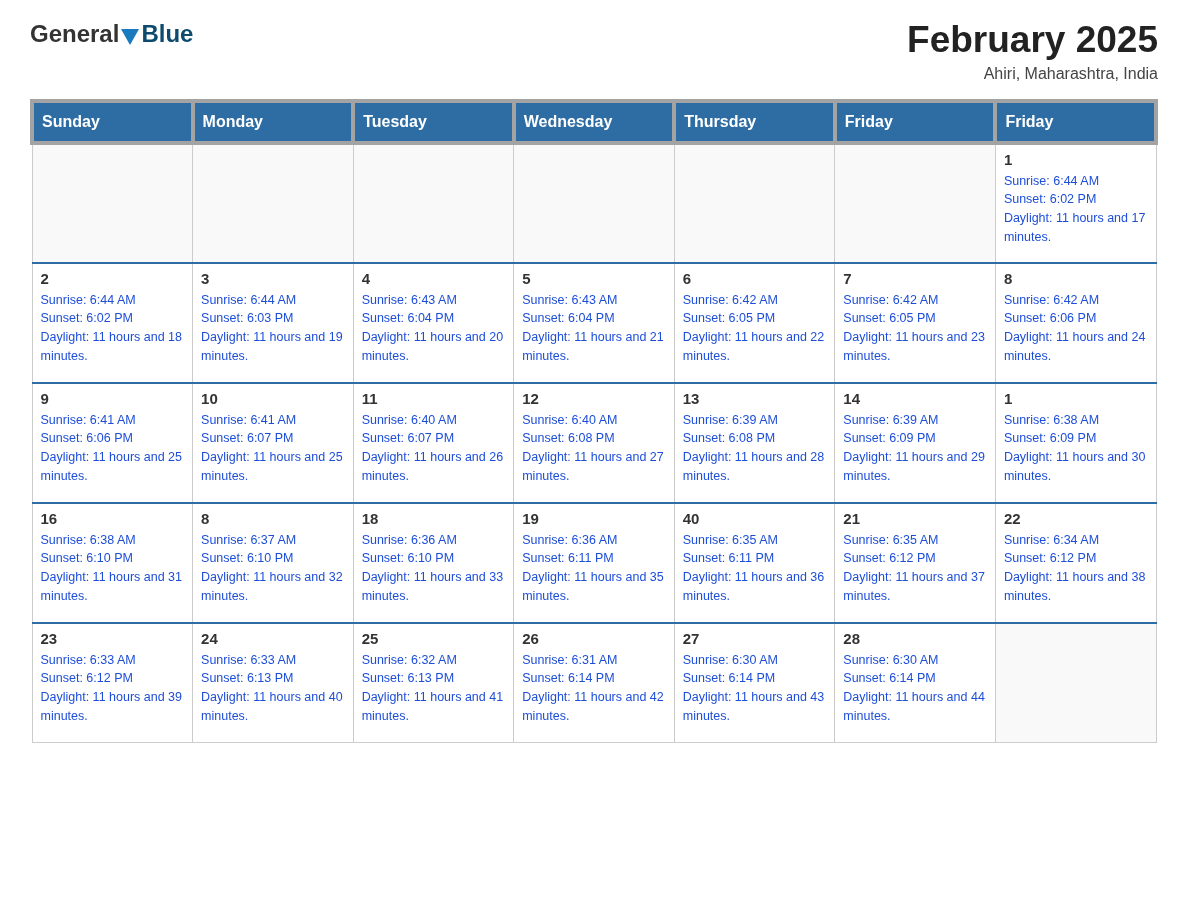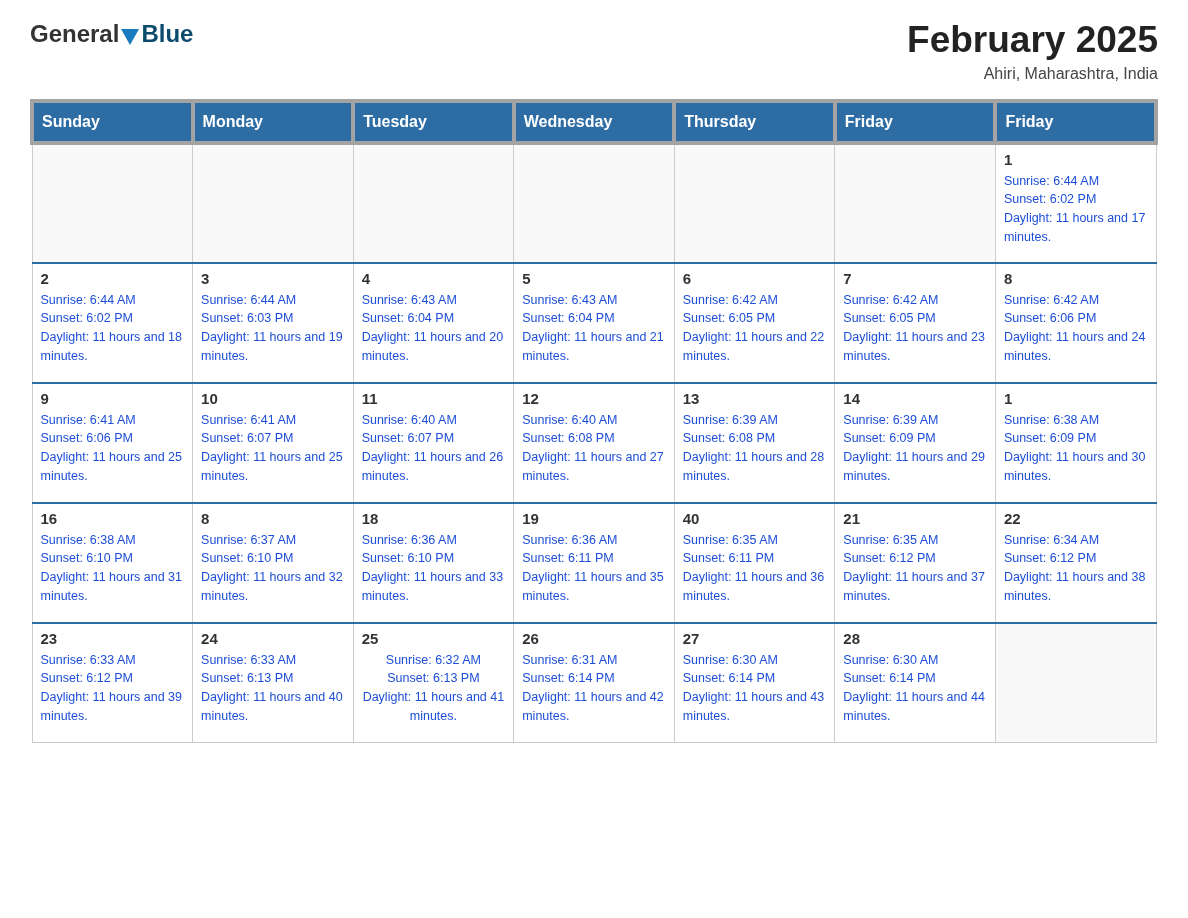--- a/index.html
+++ b/index.html
@@ -271,21 +271,21 @@
 Daylight: 11 hours and 39 minutes.</div>
         </td>
         <td>
           <span class="day-number">24</span>
           <div class="day-info" style="white-space: pre-line;">Sunrise: 6:33 AM
 Sunset: 6:13 PM
 Daylight: 11 hours and 40 minutes.</div>
         </td>
         <td>
           <span class="day-number">25</span>
-          <div class="day-info" style="white-space: pre-line; text-align: center;">Sunrise: 6:32 AM
+          <div class="day-info" style="white-space: pre-line;">Sunrise: 6:32 AM
 Sunset: 6:13 PM
 Daylight: 11 hours and 41 minutes.</div>
         </td>
         <td>
           <span class="day-number">26</span>
           <div class="day-info" style="white-space: pre-line;">Sunrise: 6:31 AM
 Sunset: 6:14 PM
 Daylight: 11 hours and 42 minutes.</div>
         </td>
         <td>

